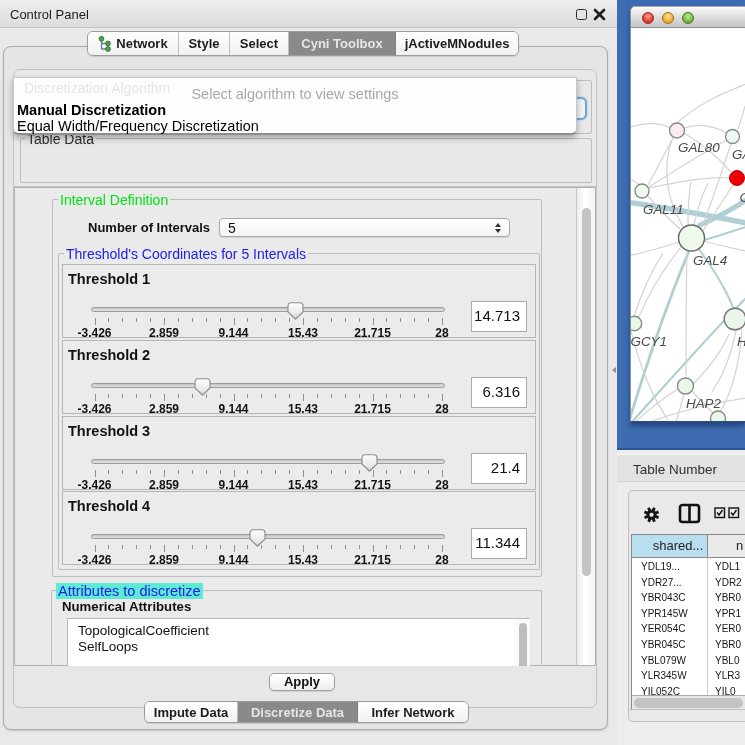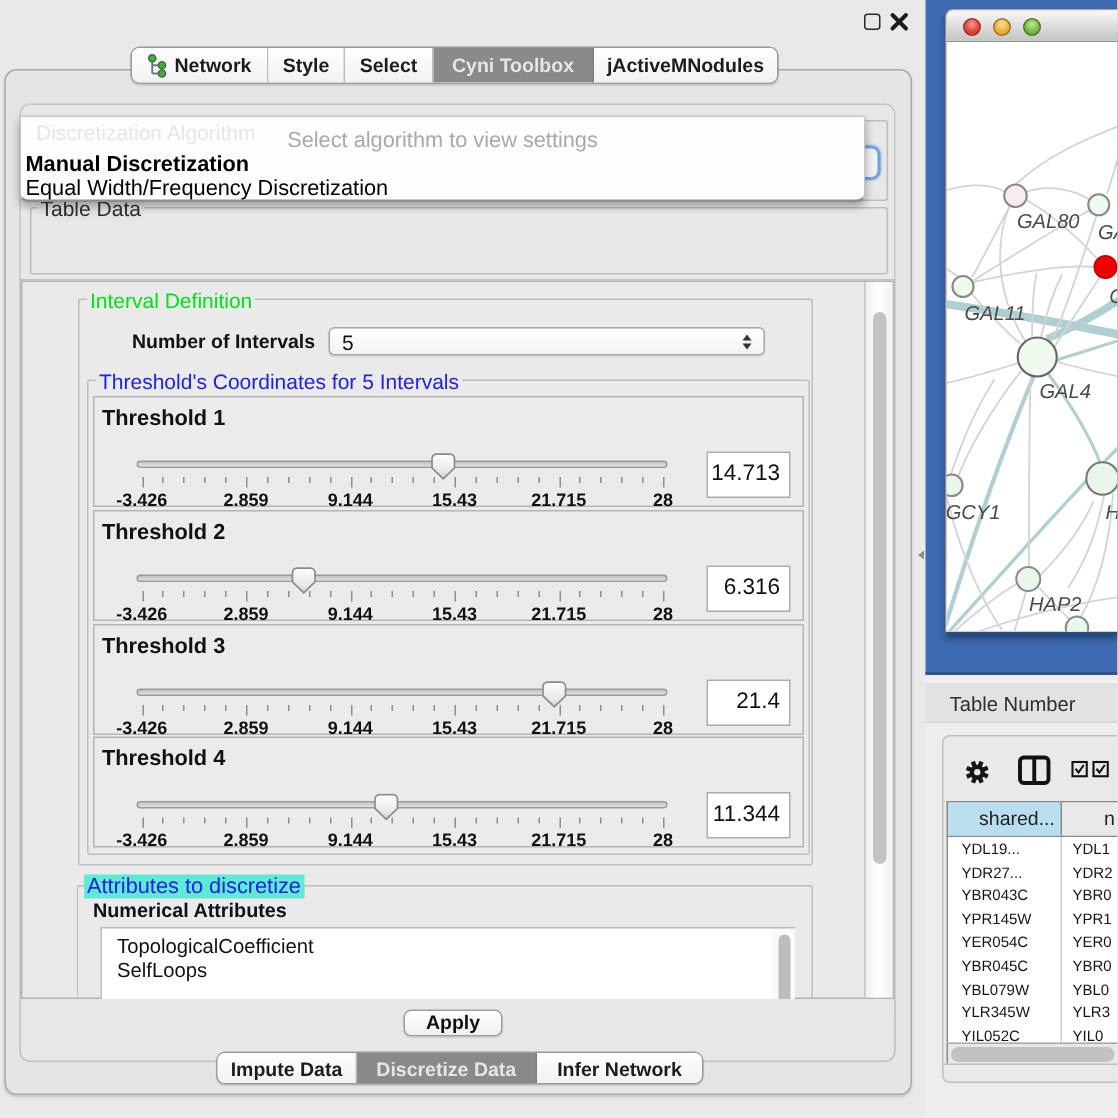--- a/index.html
+++ b/index.html
@@ -77,20 +77,23 @@
 .trow s{text-decoration:none;padding-left:7px;}
 #tcol-div{position:absolute;left:90px;top:108px;width:1px;height:137px;background:#CFCFCF;}
 #hsb{position:absolute;left:14px;top:245px;width:114px;height:14px;background:#E8E8E8;border-left:1px solid #8A8A8A;border-top:1px solid #AAAAAA;}
 #hsb i{position:absolute;left:2px;top:2px;width:109px;height:10px;background:#C2C2C2;border-radius:5px;}
 #cardbot{position:absolute;left:11px;top:259px;width:117px;height:1px;background:#BFBFBF;}
 #splitarrow{left:612px;top:367px;width:0;height:0;border-top:3.5px solid transparent;border-bottom:3.5px solid transparent;border-right:4.5px solid #8F8F8F;}
 </style></head>
 <body>
 <div id="stage">
   <div class="abs" id="cpwin"></div>
+  <div class="abs" id="titlebar">
+      <span class="t">Control Panel</span>
+    </div>
   <div class="abs" id="floatico"></div>
   <svg class="abs" style="left:593px;top:8px;" width="13" height="13" viewBox="0 0 13 13">
       <path d="M2,2 L11,11 M11,2 L2,11" stroke="#1b1b1b" stroke-width="2.6" stroke-linecap="round"></path>
     </svg>
   <div class="abs" id="outerpanel"></div>
   <div class="abs" style="left:13px;top:69px;width:584px;height:639px;background:#E8E8E8;border:1px solid #C5C5C5;border-radius:7px;"></div>
 
   <div class="grp" id="ghostgrp"></div>
   <div class="abs" id="focuscombo"></div>
 

